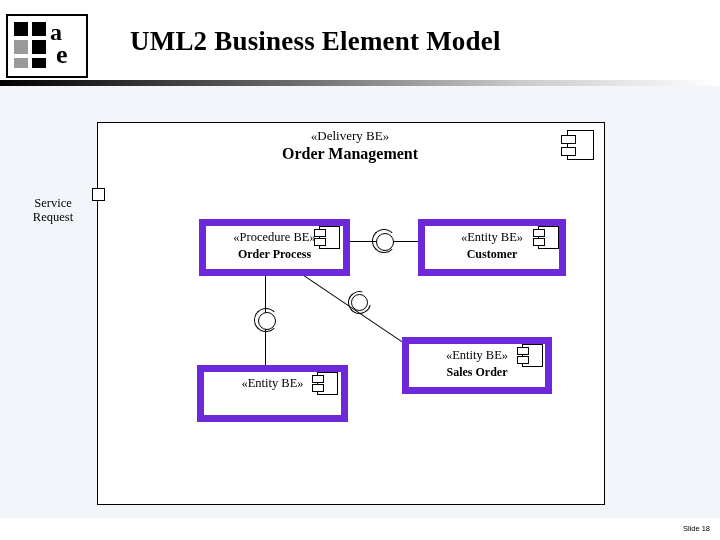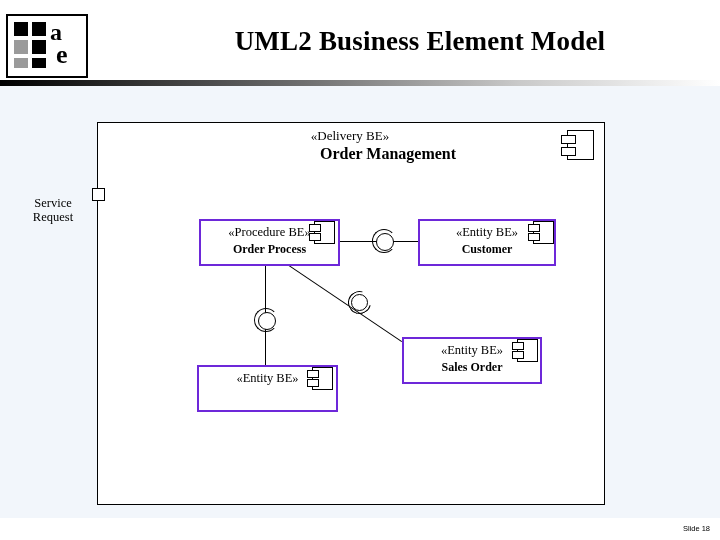--- a/index.html
+++ b/index.html
@@ -18,21 +18,20 @@
   .header-band{
     position:absolute;left:0;top:0;width:720px;height:82px;
     background:#ffffff;
   }
   .header-rule{
     position:absolute;left:0;top:80px;width:720px;height:6px;
     background:linear-gradient(to right,#000000 0%,#6e6e6e 42%,#c9c9c9 72%,#ffffff 100%);
   }
   .slide-title{
     position:absolute;left:130px;top:26px;width:580px;
-    text-align:center;
     font-family:"Liberation Serif", serif;
     font-size:27px;font-weight:bold;color:#000000;
     letter-spacing:0.2px;
     white-space:nowrap;
   }
   
   .logo{
     position:absolute;left:6px;top:14px;width:78px;height:60px;
     border:2px solid #000000;background:#ffffff;
   }
@@ -51,30 +50,30 @@
   .container-box{
     position:absolute;left:97px;top:122px;width:506px;height:381px;
     border:1px solid #000000;background:#ffffff;
   }
   .cont-stereotype{
     position:absolute;left:97px;top:128px;width:506px;
     text-align:center;font-size:13px;color:#000000;
   }
   .cont-name{
     position:absolute;left:97px;top:145px;width:506px;
-    text-align:center;font-size:16px;font-weight:bold;color:#000000;padding-left:38px;
+    text-align:center;font-size:16px;font-weight:bold;color:#000000;
   }
   
   .comp-icon{position:absolute;}
   .comp-icon .body{position:absolute;border:1px solid #000000;background:#ffffff;}
   .comp-icon .tab{position:absolute;border:1px solid #000000;background:#ffffff;}
 
   
   .node{
-    position:absolute;border:2px solid #6d28d9;background:#ffffff;
+    position:absolute;border:7px solid #6d28d9;background:#ffffff;
     text-align:center;
   }
   .node .stereo{
     position:absolute;left:0;width:100%;
     font-size:12.5px;color:#000000;
   }
   .node .nm{
     position:absolute;left:0;width:100%;
     font-size:12px;font-weight:bold;color:#000000;
   }

